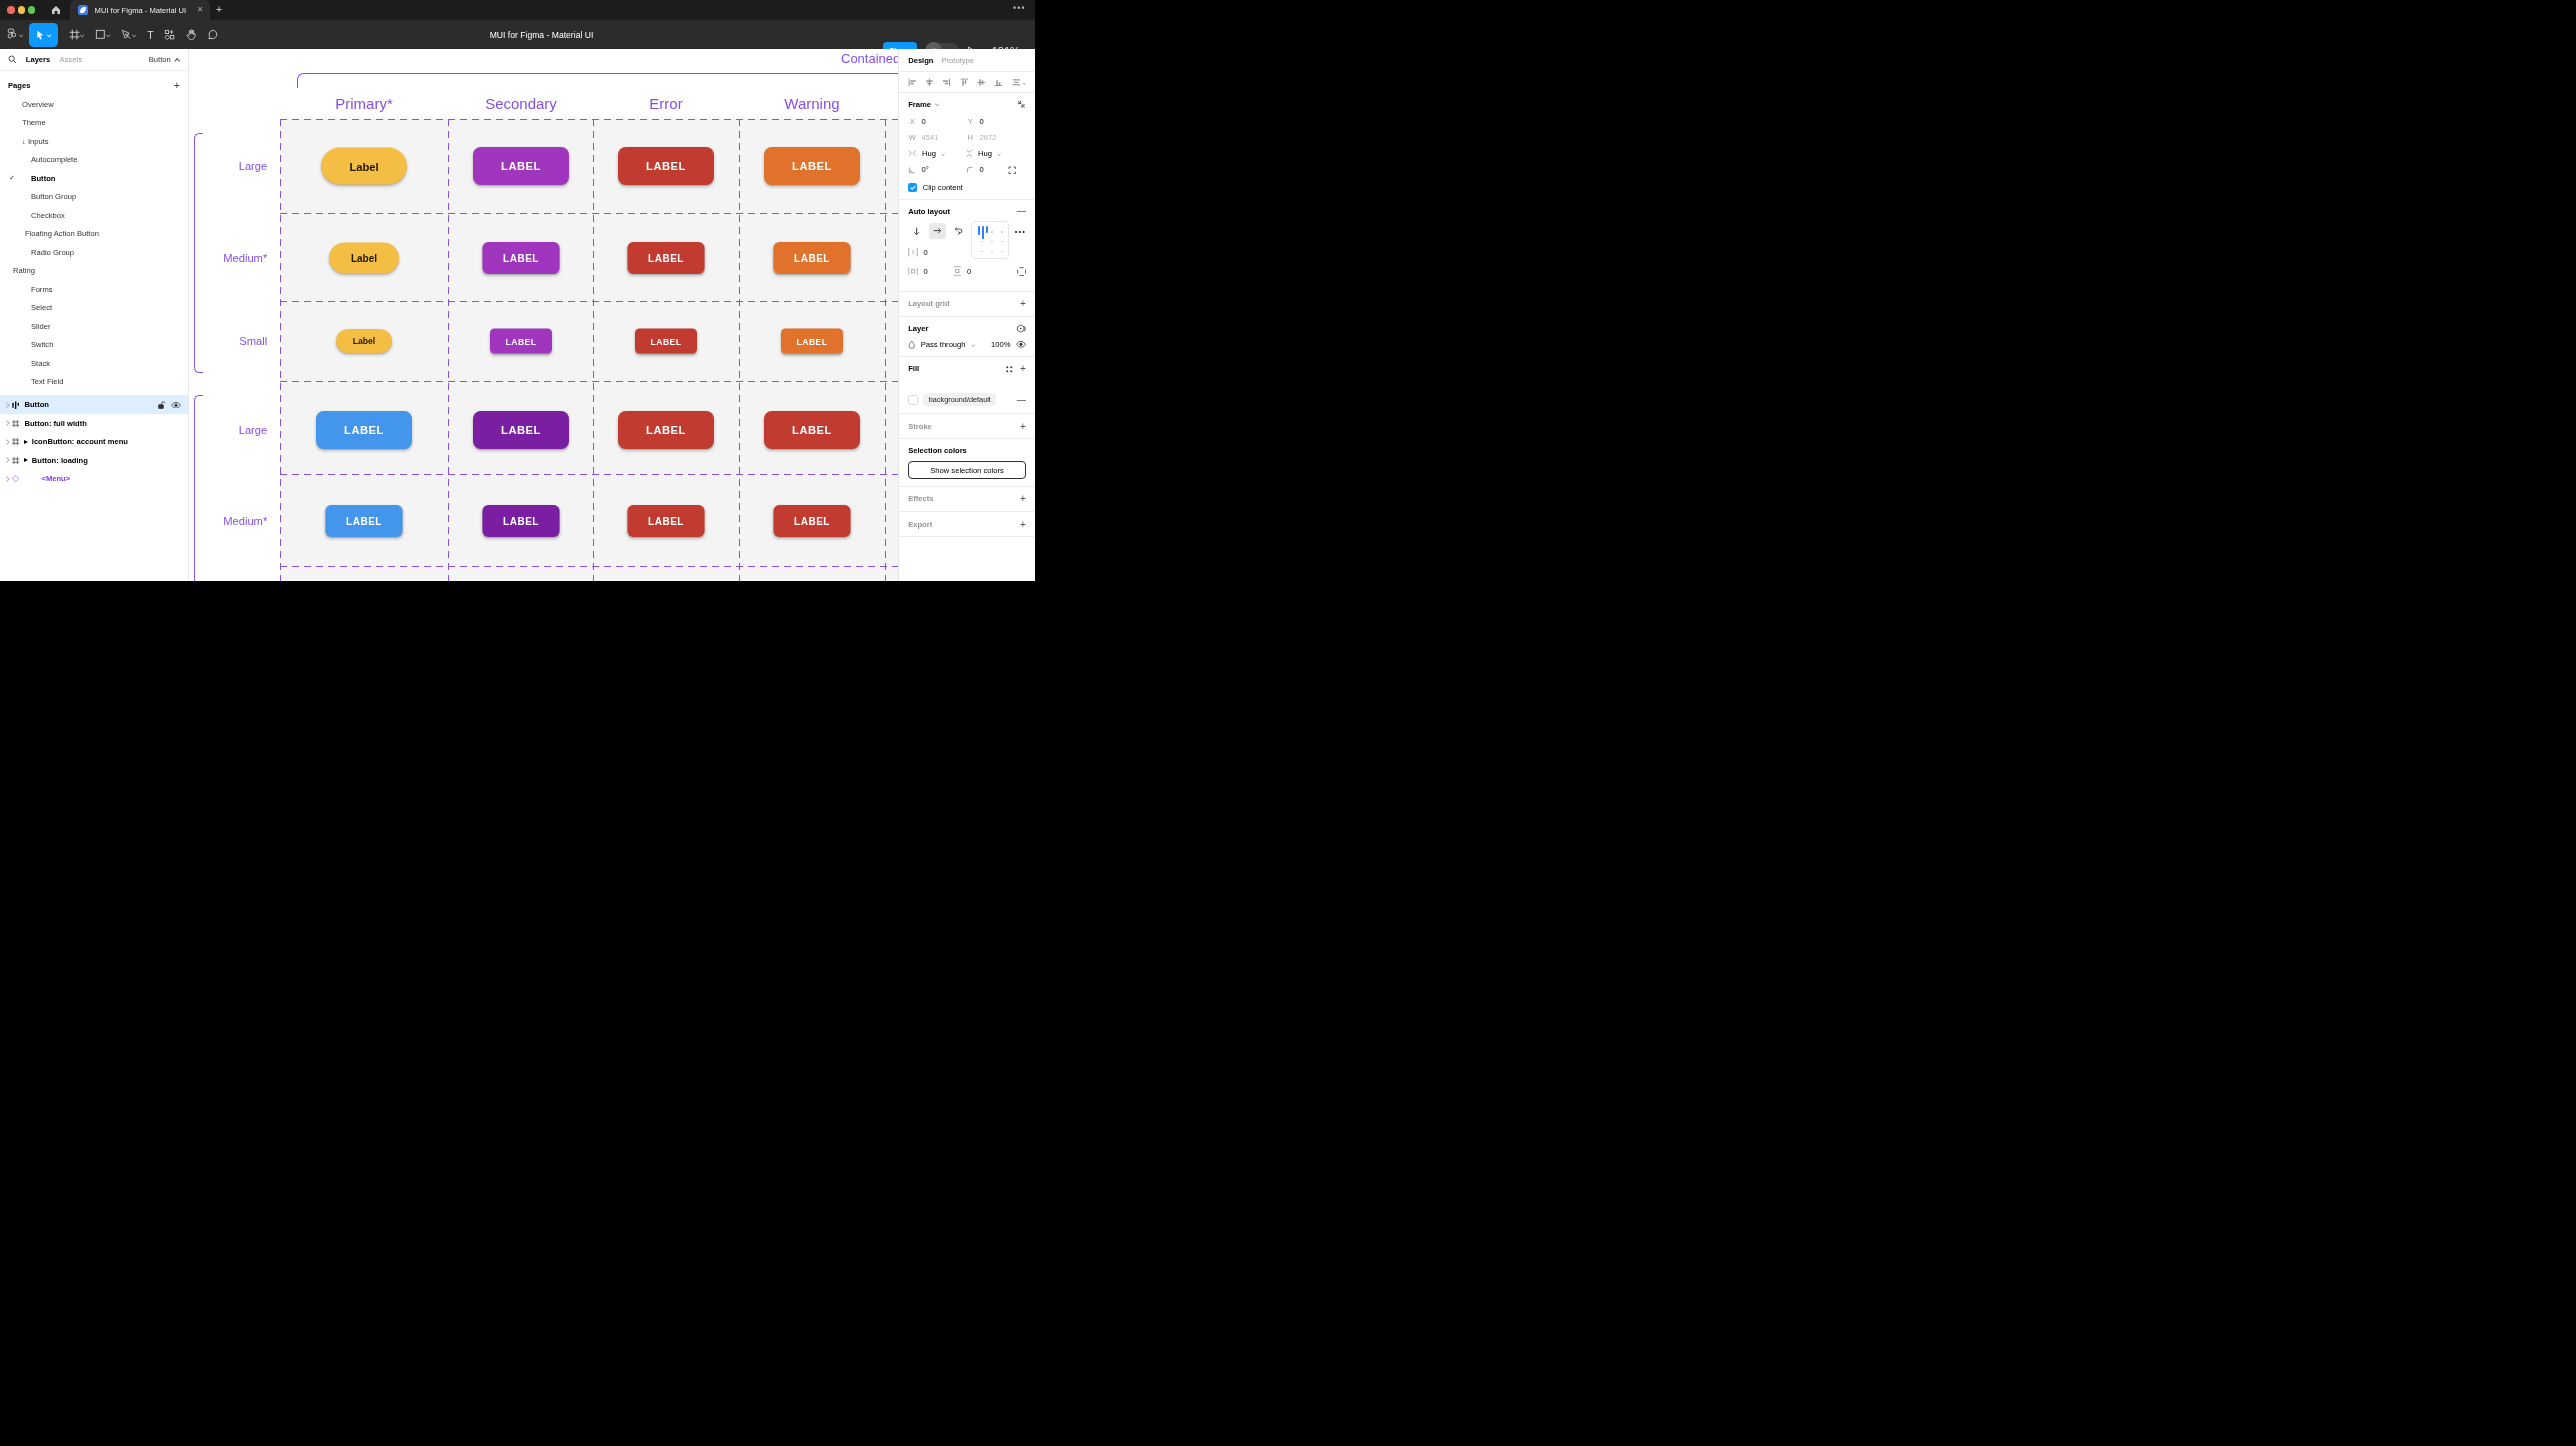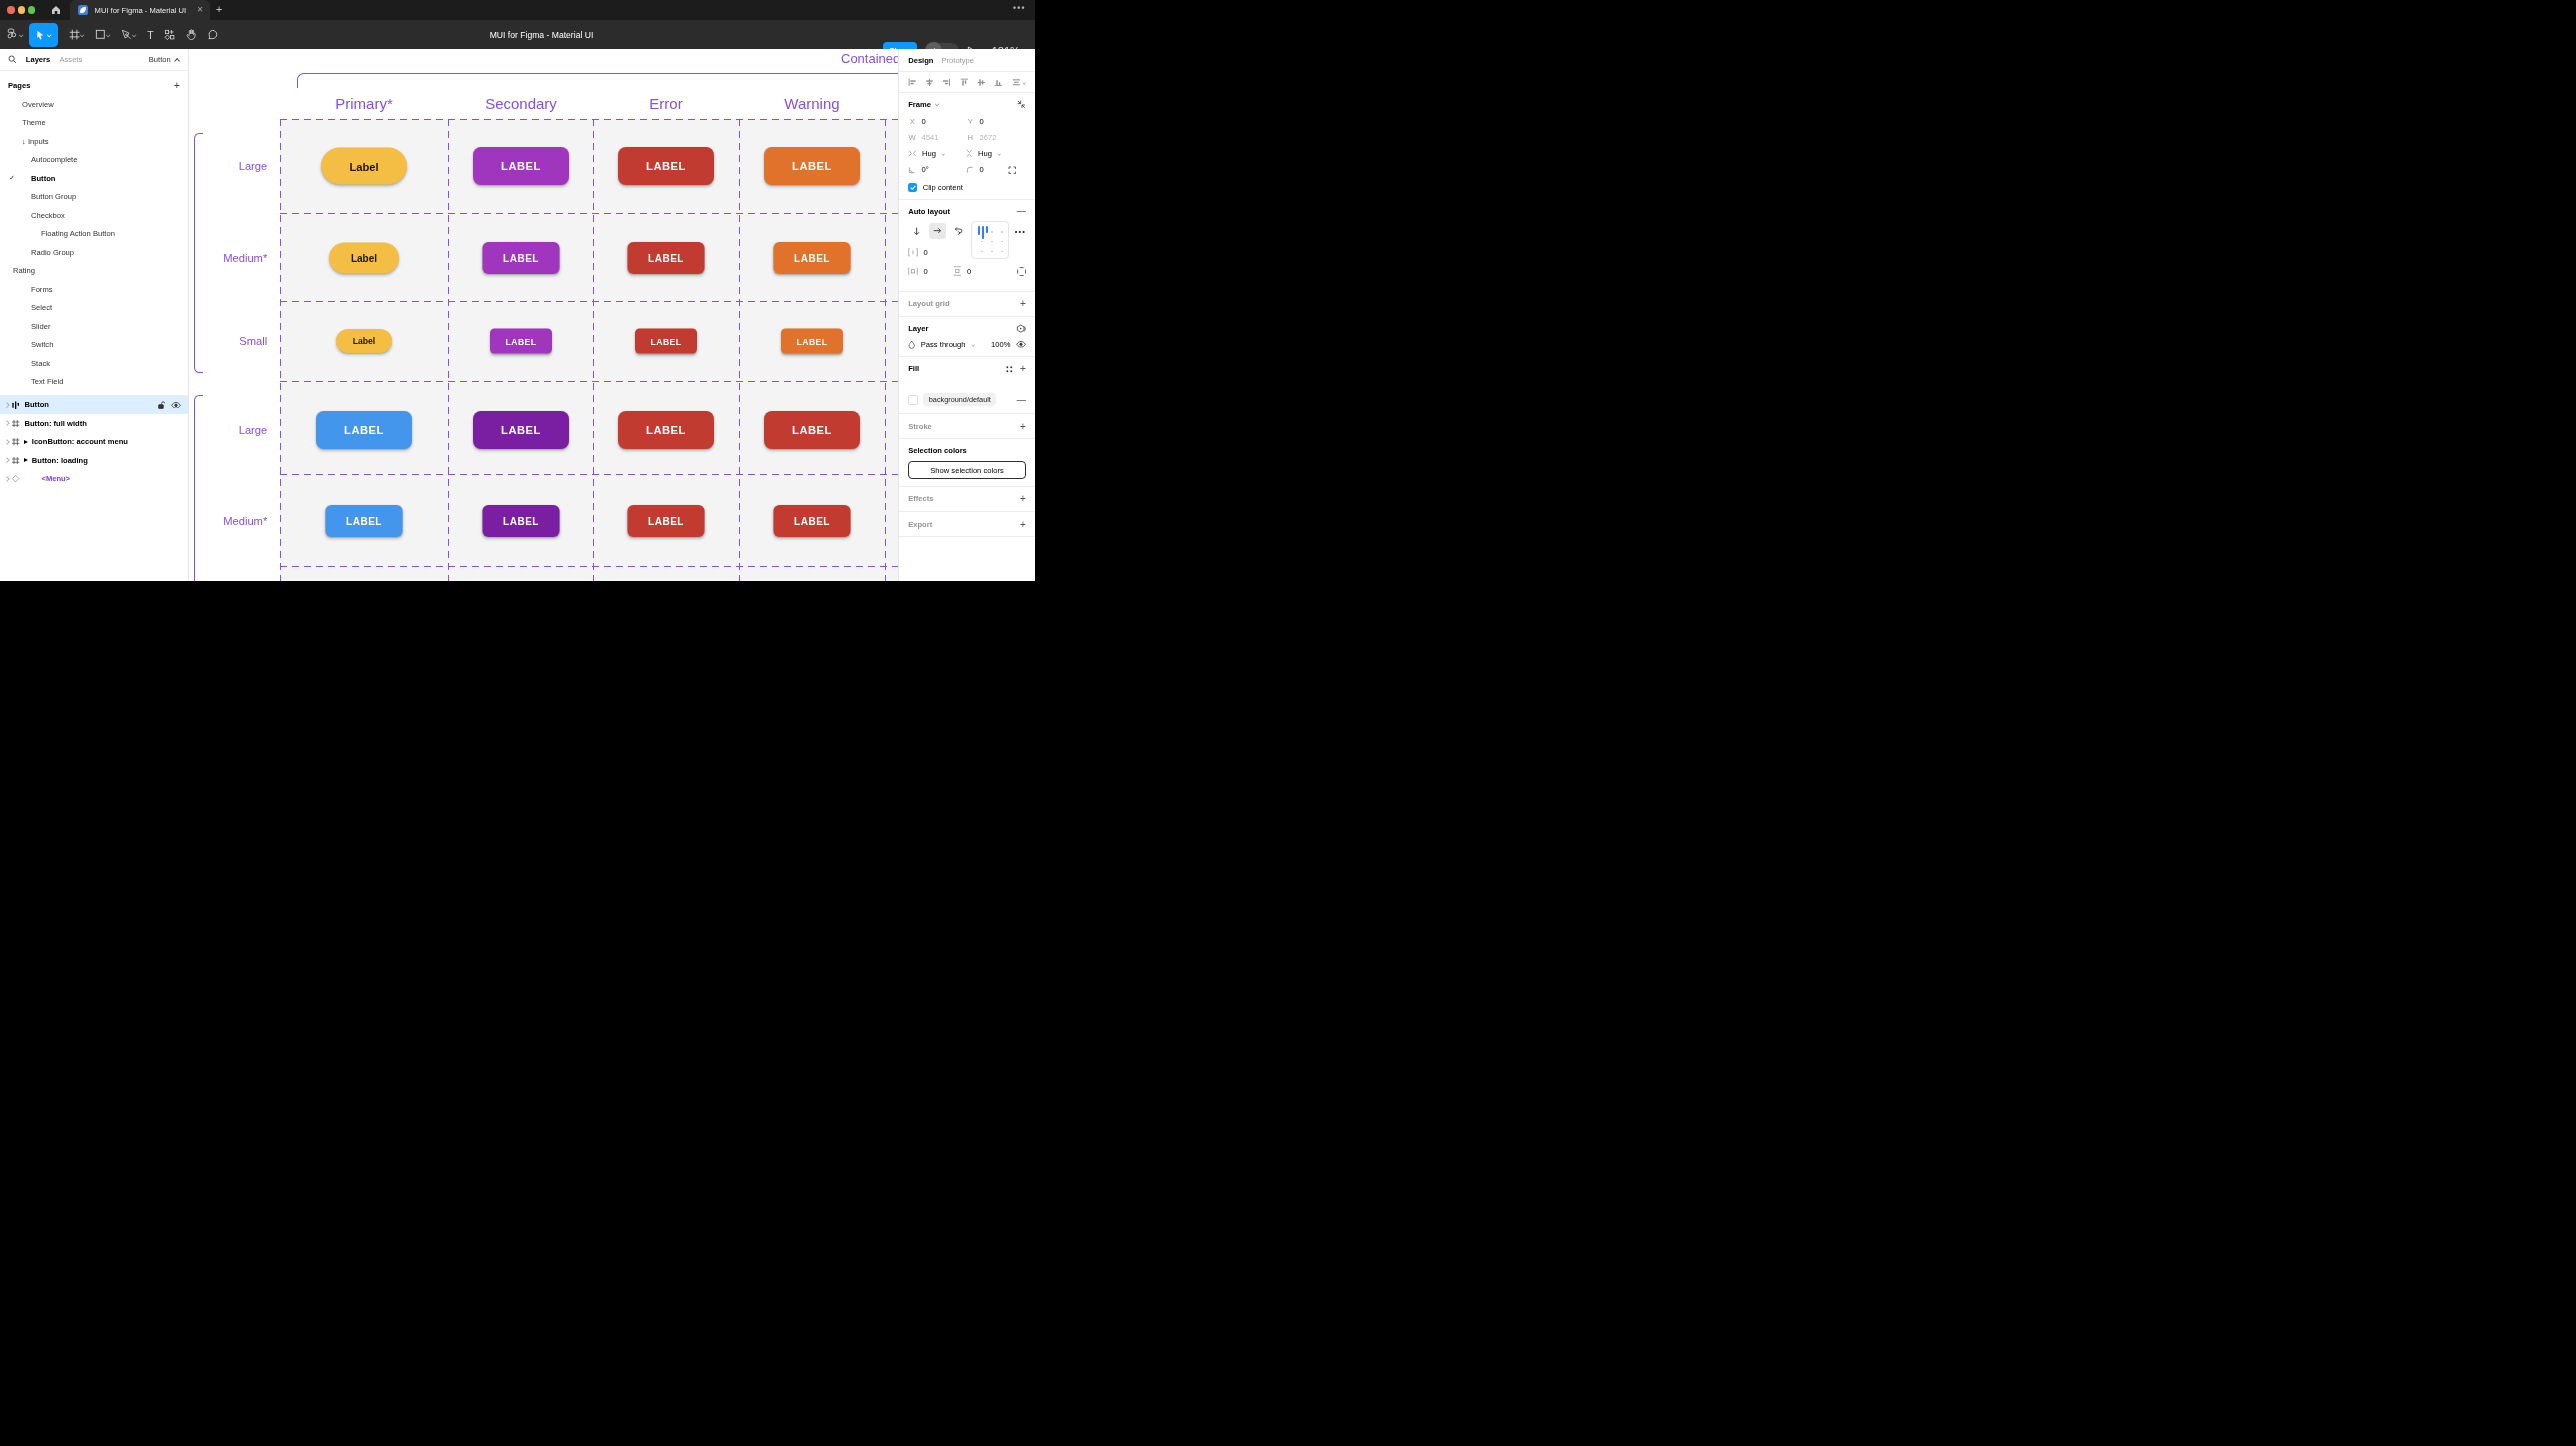--- a/index.html
+++ b/index.html
@@ -243,21 +243,21 @@
           <span class="page-check">✓</span>
           <span class="page-label" style="padding-left: 31px; font-weight: 700; color: rgb(0, 0, 0);">Button</span>
         </div>
         <div class="page-row">
           <span class="page-label" style="padding-left: 31px;">Button Group</span>
         </div>
         <div class="page-row">
           <span class="page-label" style="padding-left: 31px;">Checkbox</span>
         </div>
         <div class="page-row">
-          <span class="page-label" style="padding-left: 41px;">Floating Action Button</span>
+          <span class="page-label" style="padding-left: 25px;">Floating Action Button</span>
         </div>
         <div class="page-row">
           <span class="page-label" style="padding-left: 31px;">Radio Group</span>
         </div>
         <div class="page-row">
           <span class="page-label" style="padding-left: 13px;">Rating</span>
         </div>
         <div class="page-row">
           <span class="page-label" style="padding-left: 31px;">Forms</span>
         </div>

